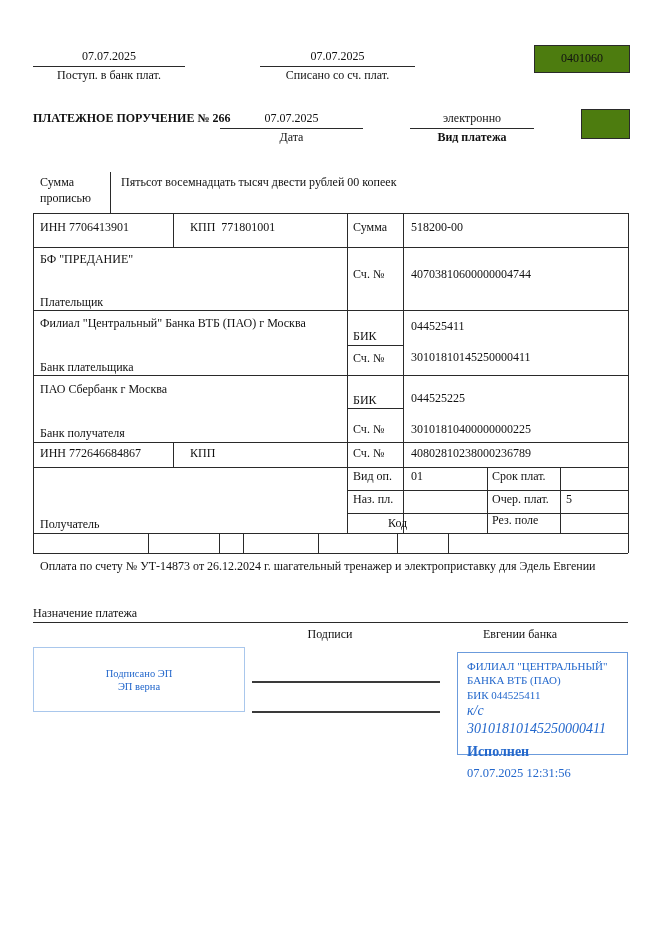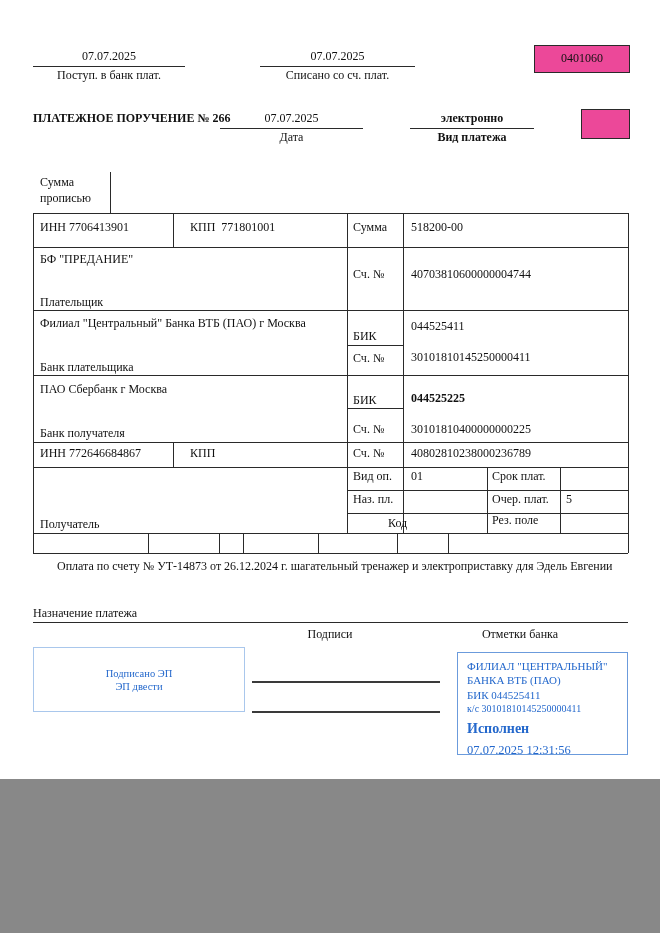--- a/index.html
+++ b/index.html
@@ -1,41 +1,41 @@
 <!DOCTYPE html>
 <html><head>
 <meta charset="utf-8">
 <style>
   html,body{margin:0;padding:0;background:#888;}
   .page{
-    position:relative;width:660px;height:779px;background:#ffffff;
+    position:relative;width:660px;height:933px;background:#ffffff;
     font-family:"Liberation Serif","DejaVu Serif",serif;
     color:#111;overflow:hidden;
   }
   .t{position:absolute;font-size:12px;line-height:1.15;white-space:nowrap;}
   .c{text-align:center;}
   .b{font-weight:bold;}
   .pre{white-space:pre;}
   .hline{position:absolute;height:1px;background:#2a2a2a;}
   .vline{position:absolute;width:1px;background:#2a2a2a;}
-  .box{position:absolute;border:1px solid #2a2a2a;background:#ec4899;}
+  .box{position:absolute;border:1px solid #2a2a2a;background:#4d7c0f;}
   .ep-box{
     position:absolute;left:33px;top:647px;width:210px;height:63px;
     border:1px solid #a9c7ec;display:flex;flex-direction:column;
     justify-content:center;align-items:center;gap:2px;
   }
   .ep-box .small{font-size:10.5px;color:#2468cc;}
   .ep-box .name{font-size:13px;font-weight:bold;color:#2468cc;}
   .stamp{
     position:absolute;left:457px;top:652px;width:171px;height:103px;
     border:1.5px solid #6b9bdc;color:#2468cc;padding:7px 9px;box-sizing:border-box;
   }
   .stamp .l1{font-size:11px;line-height:1.25;}
   .stamp .l2{font-size:11px;line-height:1.3;}
-  .stamp .l3{font-size:10px;line-height:1.3;}
+  .stamp .l3{font-size:14px;line-height:1.3;font-style:italic;}
   .stamp .status{font-size:14px;font-weight:bold;margin-top:6px;}
   .stamp .dt{font-size:12.5px;margin-top:6px;}
   .sigline{position:absolute;height:2px;background:#3a3a3a;}
 </style>
 </head>
 <body>
 
 <div class="page">
 
   <div class="t c" style="left:33px;top:50px;width:152px;">07.07.2025</div>
@@ -49,29 +49,30 @@
   <div class="box" style="left:534px;top:45px;width:94px;height:26px;">
     <div class="t c" style="left:0;top:6px;width:94px;">0401060</div>
   </div>
 
   <div class="t b" style="left:33px;top:112px;">ПЛАТЕЖНОЕ ПОРУЧЕНИЕ № 266</div>
 
   <div class="t c" style="left:220px;top:112px;width:143px;">07.07.2025</div>
   <div class="hline" style="left:220px;top:128px;width:143px;"></div>
   <div class="t c" style="left:220px;top:131px;width:143px;">Дата</div>
 
-  <div class="t c" style="left:410px;top:112px;width:124px;font-weight:bold;">электронно</div>
+  <div class="t c" style="left:410px;top:112px;width:124px;">электронно</div>
   <div class="hline" style="left:410px;top:128px;width:124px;"></div>
   <div class="t c" style="left:410px;top:131px;width:124px;font-weight:bold;">Вид платежа</div>
 
   <div class="box" style="left:581px;top:109px;width:47px;height:28px;"></div>
 
   <div class="t" style="left:40px;top:176px;">Сумма</div>
   <div class="t" style="left:40px;top:192px;">прописью</div>
   <div class="vline" style="left:110px;top:172px;height:41px;"></div>
+  <div class="t" style="left:121px;top:176px;">Пятьсот восемнадцать тысяч двести рублей 00 копеек</div>
 
   <div class="hline" style="left:33px;top:213px;width:595px;"></div>
   <div class="hline" style="left:33px;top:247px;width:595px;"></div>
   <div class="hline" style="left:33px;top:310px;width:595px;"></div>
   <div class="hline" style="left:33px;top:375px;width:595px;"></div>
   <div class="hline" style="left:33px;top:442px;width:595px;"></div>
   <div class="hline" style="left:33px;top:467px;width:595px;"></div>
   <div class="hline" style="left:347px;top:490px;width:281px;"></div>
   <div class="hline" style="left:347px;top:513px;width:281px;"></div>
   <div class="hline" style="left:33px;top:533px;width:595px;"></div>
@@ -108,21 +109,21 @@
   <div class="t" style="left:40px;top:317px;">Филиал "Центральный" Банка ВТБ (ПАО) г Москва</div>
   <div class="t" style="left:40px;top:361px;">Банк плательщика</div>
   <div class="t" style="left:353px;top:330px;">БИК</div>
   <div class="t" style="left:411px;top:320px;">044525411</div>
   <div class="t" style="left:353px;top:352px;">Сч. №</div>
   <div class="t" style="left:411px;top:351px;">30101810145250000411</div>
 
   <div class="t" style="left:40px;top:383px;">ПАО Сбербанк г Москва</div>
   <div class="t" style="left:40px;top:427px;">Банк получателя</div>
   <div class="t" style="left:353px;top:394px;">БИК</div>
-  <div class="t" style="left:411px;top:392px;font-weight:bold;">044525225</div>
+  <div class="t" style="left:411px;top:392px;">044525225</div>
   <div class="t" style="left:353px;top:423px;">Сч. №</div>
   <div class="t" style="left:411px;top:423px;">30101810400000000225</div>
 
   <div class="t" style="left:40px;top:447px;">ИНН 772646684867</div>
   <div class="t" style="left:190px;top:447px;">КПП</div>
   <div class="t" style="left:353px;top:447px;">Сч. №</div>
   <div class="t" style="left:411px;top:447px;">40802810238000236789</div>
 
   <div class="t" style="left:40px;top:518px;">Получатель</div>
 
@@ -130,30 +131,30 @@
   <div class="t" style="left:411px;top:470px;">01</div>
   <div class="t" style="left:492px;top:470px;">Срок плат.</div>
 
   <div class="t" style="left:353px;top:493px;">Наз. пл.</div>
   <div class="t" style="left:492px;top:493px;">Очер. плат.</div>
   <div class="t" style="left:566px;top:493px;">5</div>
 
   <div class="t" style="left:353px;top:517px;margin-left:35px;">Код</div>
   <div class="t" style="left:492px;top:514px;">Рез. поле</div>
 
-  <div class="t" style="left:57px;top:560px;white-space:normal;width:575px;">Оплата по счету № УТ-14873 от 26.12.2024 г. шагательный тренажер и электроприставку для Эдель Евгении</div>
+  <div class="t" style="left:40px;top:560px;white-space:normal;width:575px;">Оплата по счету № УТ-14873 от 26.12.2024 г. шагательный тренажер и электроприставку для Эдель Евгении</div>
   <div class="t" style="left:33px;top:607px;">Назначение платежа</div>
   <div class="hline" style="left:33px;top:622px;width:595px;"></div>
 
   <div class="t c" style="left:220px;top:628px;width:220px;">Подписи</div>
-  <div class="t c" style="left:440px;top:628px;width:160px;">Отметки банка</div>
+  <div class="t c" style="left:440px;top:628px;width:160px;">Евгении банка</div>
 
   <div class="ep-box">
     <div class="small">Подписано ЭП</div>
-    <div class="small">ЭП двести</div>
+    <div class="small">ЭП верна</div>
   </div>
 
   <div class="sigline" style="left:252px;top:681px;width:188px;"></div>
   <div class="sigline" style="left:252px;top:711px;width:188px;"></div>
 
   <div class="stamp">
     <div class="l1" style="white-space:normal;">ФИЛИАЛ "ЦЕНТРАЛЬНЫЙ" БАНКА ВТБ (ПАО)</div>
     <div class="l2">БИК 044525411</div>
     <div class="l3">к/с 30101810145250000411</div>
     <div class="status">Исполнен</div>

